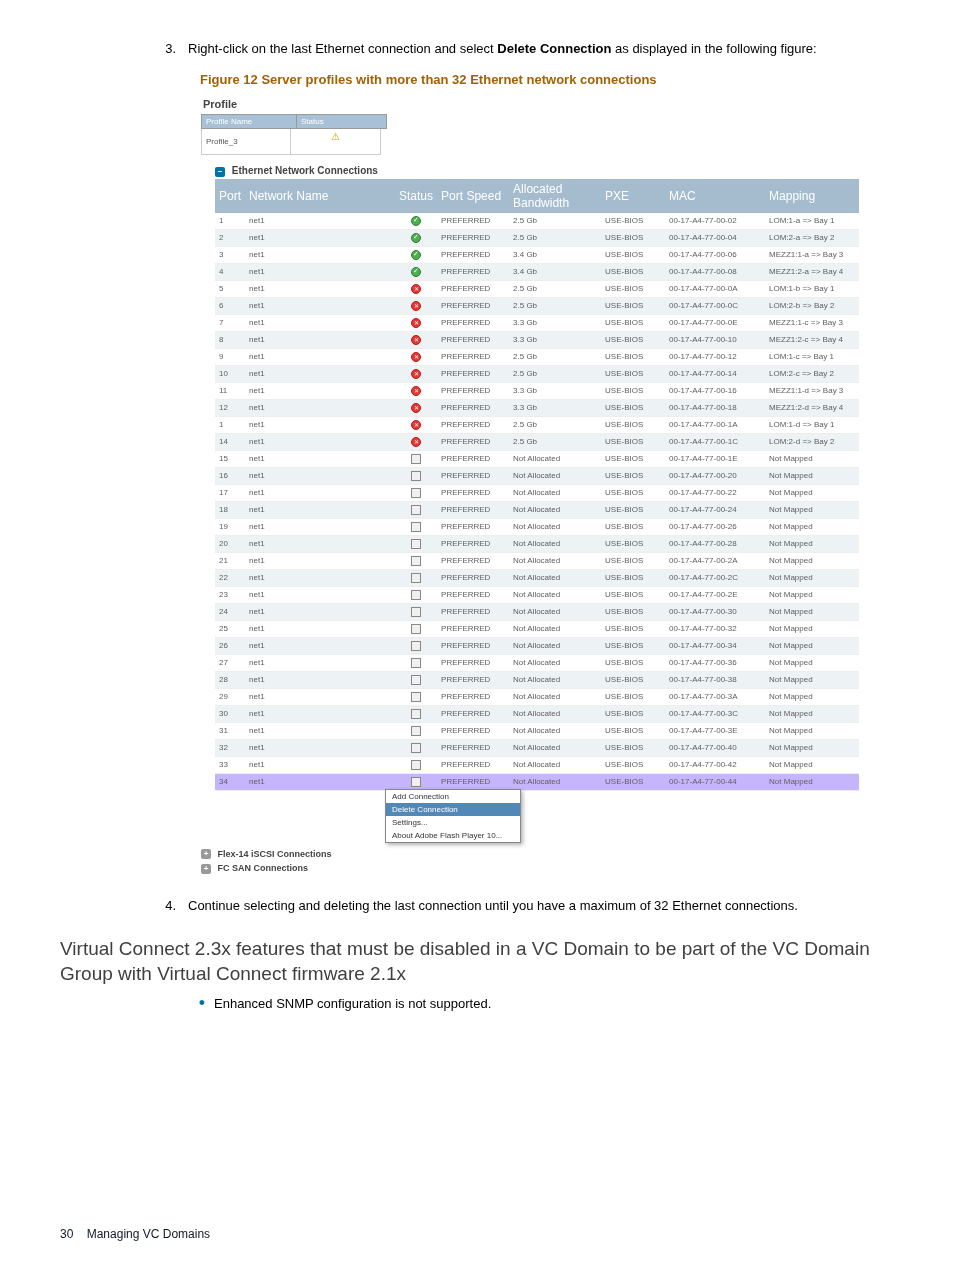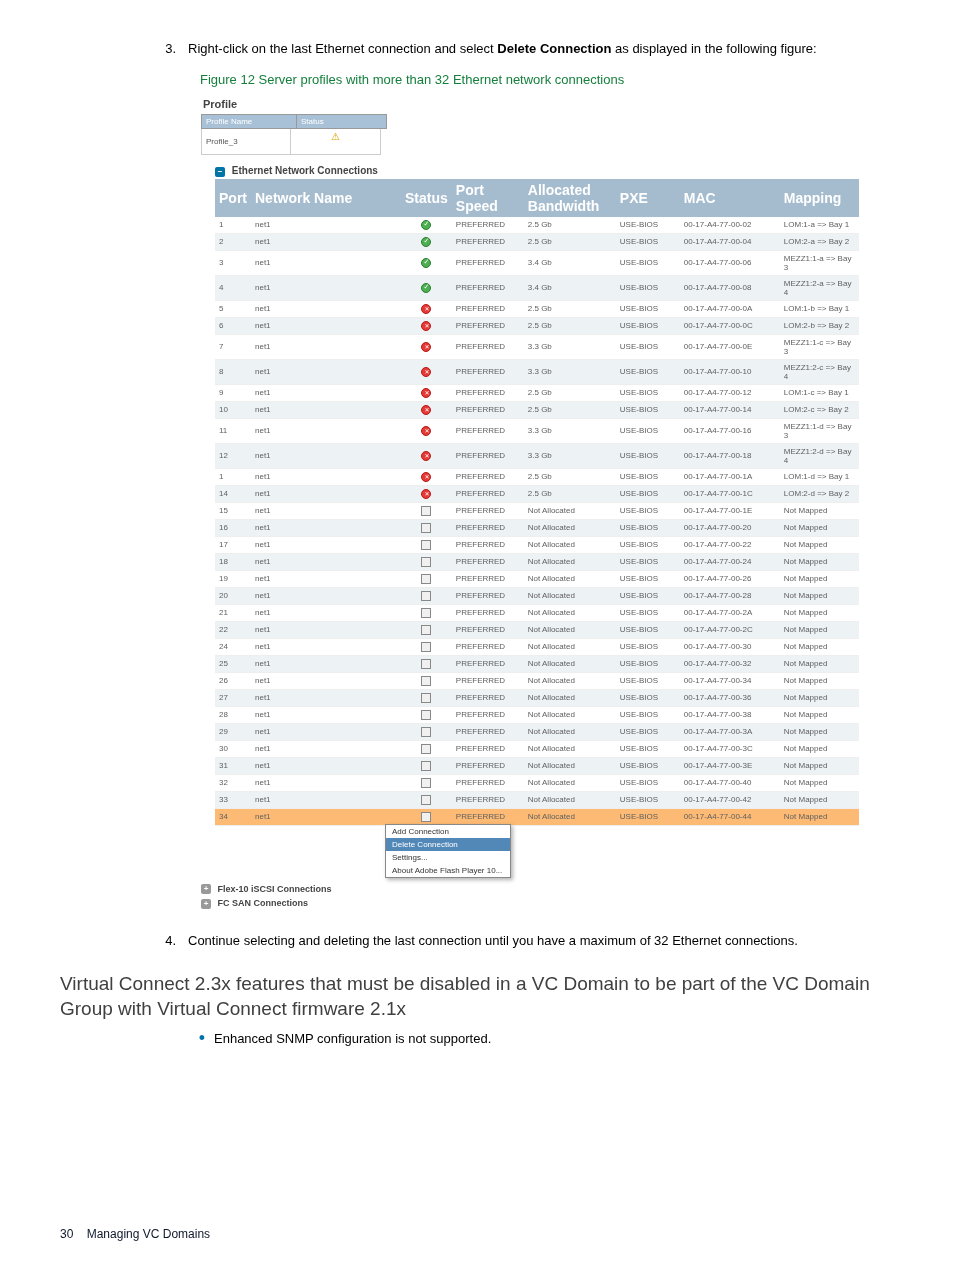--- a/index.html
+++ b/index.html
@@ -31,22 +31,22 @@
       padding-right: 12px;
       flex-shrink: 0;
     }
     .step-text {
       flex: 1;
     }
     .step-text b {
       font-weight: bold;
     }
     .figure-caption {
-      color: #15803d;
-      font-weight: normal;
+      color: #a16207;
+      font-weight: bold;
       font-size: 13px;
       margin: 14px 0 6px 140px;
     }
     .screenshot {
       margin: 8px 0 20px 140px;
       width: 660px;
       font-family: Arial, sans-serif;
       font-size: 9px;
       color: #555;
       border: 1px solid #fff;
@@ -133,34 +133,34 @@
     table.connections {
       width: 100%;
       border-collapse: collapse;
       font-size: 8px;
       margin-left: 14px;
       width: calc(100% - 14px);
     }
     table.connections thead th {
       background: #a5bccf;
       color: #fff;
-      font-weight: bold;
+      font-weight: normal;
       text-align: left;
       padding: 3px 4px;
-      font-size: 14px;
+      font-size: 12px;
       margin-left: 14px;
     }
     table.connections tbody tr {
       border-bottom: 1px solid #eee;
     }
     table.connections tbody tr:nth-child(even) {
       background: #edf2f5;
     }
     table.connections tbody tr.selected {
-      background: #fdba74;
+      background: #c4b5fd;
     }
     table.connections td {
       padding: 3px 4px;
       color: #606060;
     }
     .status-dot {
       display: inline-block;
       width: 10px;
       height: 10px;
       border-radius: 50%;
@@ -174,21 +174,21 @@
       display: inline-block;
       width: 10px;
       height: 10px;
       border: 1px solid #888;
       background: #f0f0f0;
       vertical-align: middle;
     }
     .context-menu {
       position: relative;
       margin-left: 184px;
-      width: 126px;
+      width: 136px;
       background: #fff;
       border: 1px solid #888;
       font-size: 8px;
       box-shadow: 2px 2px 4px rgba(0,0,0,0.3);
       margin-top: -2px;
     }
     .context-menu-item {
       padding: 2px 6px;
       color: #333;
     }
@@ -501,20 +501,30 @@
           <td class="col-port">22</td>
           <td class="col-network">net1</td>
           <td class="col-status"><span class="status-gray"></span></td>
           <td class="col-speed">PREFERRED</td>
           <td class="col-bandwidth">Not Allocated</td>
           <td class="col-pxe">USE-BIOS</td>
           <td class="col-mac">00-17-A4-77-00-2C</td>
           <td class="col-mapping">Not Mapped</td>
         </tr>
         <tr>
+          <td class="col-port">23</td>
+          <td class="col-network">net1</td>
+          <td class="col-status"><span class="status-gray"></span></td>
+          <td class="col-speed">PREFERRED</td>
+          <td class="col-bandwidth">Not Allocated</td>
+          <td class="col-pxe">USE-BIOS</td>
+          <td class="col-mac">00-17-A4-77-00-2E</td>
+          <td class="col-mapping">Not Mapped</td>
+        </tr>
+        <tr>
           <td class="col-port">24</td>
           <td class="col-network">net1</td>
           <td class="col-status"><span class="status-gray"></span></td>
           <td class="col-speed">PREFERRED</td>
           <td class="col-bandwidth">Not Allocated</td>
           <td class="col-pxe">USE-BIOS</td>
           <td class="col-mac">00-17-A4-77-00-30</td>
           <td class="col-mapping">Not Mapped</td>
         </tr>
         <tr>
@@ -623,21 +633,21 @@
   <div class="context-menu">
     <div class="context-menu-item">Add Connection</div>
     <div class="context-menu-item highlighted">Delete Connection</div>
     <div class="context-menu-item">Settings...</div>
     <div class="context-menu-item">About Adobe Flash Player 10...</div>
   </div>
 
   <div class="other-sections">
     <div class="other-section">
       <span class="collapse-icon">+</span>
-      <span>Flex-10 iSCSI Connections</span>
+      <span>Flex-14 iSCSI Connections</span>
     </div>
     <div class="other-section">
       <span class="collapse-icon">+</span>
       <span>FC SAN Connections</span>
     </div>
   </div>
 </div>
 
 <div class="step-list">
   <div class="step-item">

